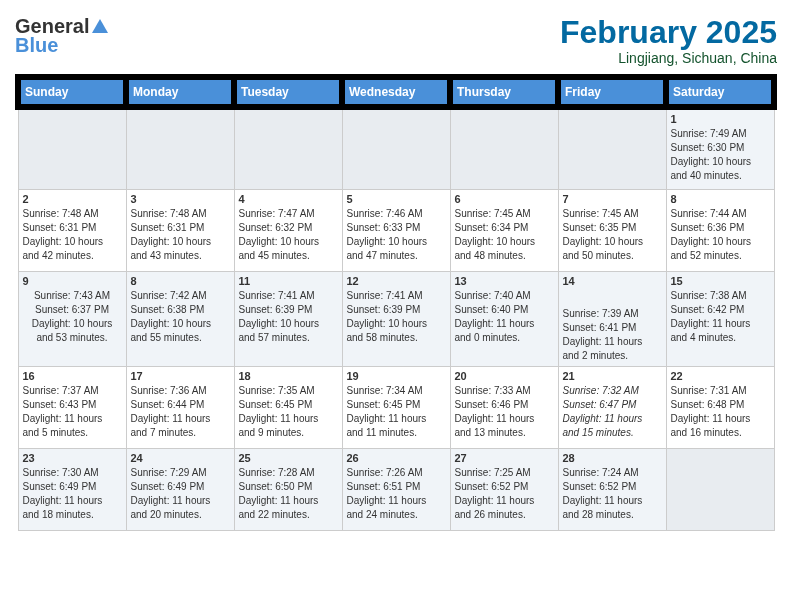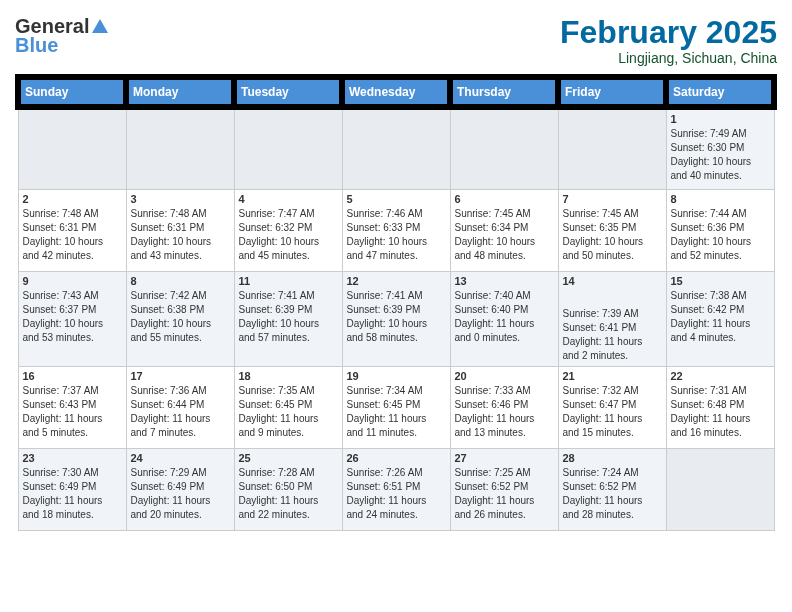--- a/index.html
+++ b/index.html
@@ -179,21 +179,21 @@
             <div class="day-number">8</div>
             <div class="day-info" style="white-space: pre-line;">Sunrise: 7:44 AM
 Sunset: 6:36 PM
 Daylight: 10 hours
 and 52 minutes.</div>
           </td>
         </tr>
         <tr class="row-alt">
           <td>
             <div class="day-number">9</div>
-            <div class="day-info" style="white-space: pre-line;">Sunrise: 7:43 AM
+            <div class="day-info" style="white-space: pre-line; text-align: center;">Sunrise: 7:43 AM
 Sunset: 6:37 PM
 Daylight: 10 hours
 and 53 minutes.</div>
           </td>
           <td>
             <div class="day-number">8</div>
             <div class="day-info" style="white-space: pre-line;">Sunrise: 7:42 AM
 Sunset: 6:38 PM
 Daylight: 10 hours
 and 55 minutes.</div>
@@ -265,21 +265,21 @@
           </td>
           <td>
             <div class="day-number">20</div>
             <div class="day-info" style="white-space: pre-line;">Sunrise: 7:33 AM
 Sunset: 6:46 PM
 Daylight: 11 hours
 and 13 minutes.</div>
           </td>
           <td>
             <div class="day-number">21</div>
-            <div class="day-info" style="white-space: pre-line;">Sunrise: 7:32 AM
+            <div class="day-info" style="white-space: pre-line; font-style: italic;">Sunrise: 7:32 AM
 Sunset: 6:47 PM
 Daylight: 11 hours
 and 15 minutes.</div>
           </td>
           <td>
             <div class="day-number">22</div>
             <div class="day-info" style="white-space: pre-line;">Sunrise: 7:31 AM
 Sunset: 6:48 PM
 Daylight: 11 hours
 and 16 minutes.</div>

